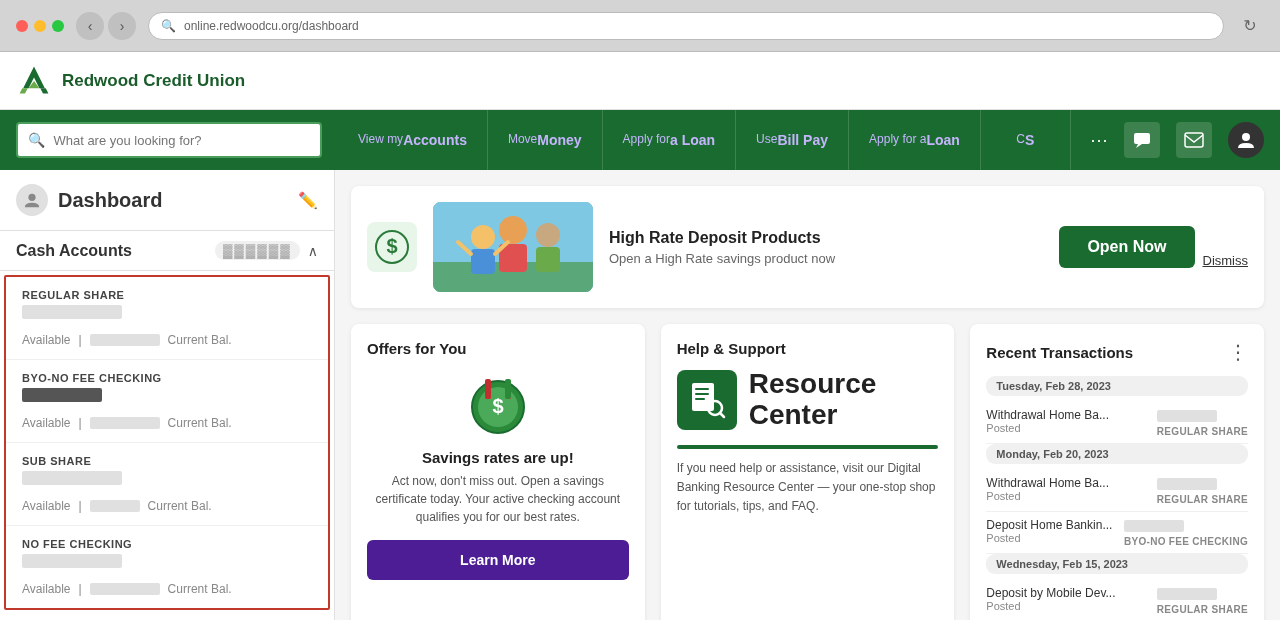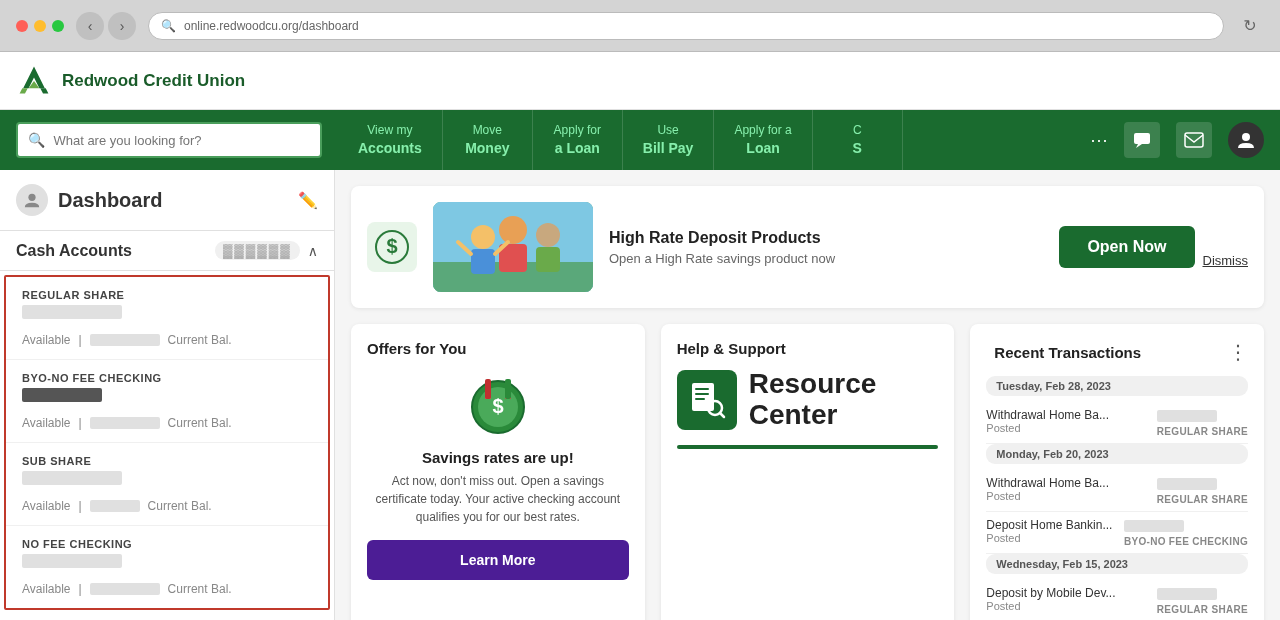--- a/index.html
+++ b/index.html
@@ -34,21 +34,21 @@
     .logo-area { display: flex; align-items: center; gap: 10px; width: 290px; }
     .logo-text { font-size: 17px; font-weight: 600; color: #1a5c2a; }
 
     
     .navbar { background: #1a6b2f; height: 60px; display: flex; align-items: stretch; }
     .search-area { padding: 0 16px; display: flex; align-items: center; width: 338px; }
     .search-box { background: white; border: 2px solid #4a9e5c; border-radius: 4px; display: flex; align-items: center; padding: 0 10px; width: 100%; height: 36px; }
     .search-box input { border: none; outline: none; font-size: 13px; color: #333; width: 100%; background: transparent; }
     .search-box-icon { color: #2a7a3a; font-size: 14px; margin-right: 8px; }
     .nav-items { display: flex; align-items: stretch; flex: 1; }
-    .nav-item { display: flex; flex-direction: column; align-items: center; justify-content: center; padding: 0 20px; color: #86efac; font-size: 13px; cursor: pointer; border-right: 1px solid rgba(255,255,255,0.15); text-align: center; line-height: 1.3; min-width: 90px; }
+    .nav-item { display: flex; align-items: center; justify-content: center; padding: 0 20px; color: #c4b5fd; font-size: 13px; cursor: pointer; border-right: 1px solid rgba(255,255,255,0.15); text-align: center; line-height: 1.3; min-width: 90px; }
     .nav-item .nav-label-top { font-weight: 300; font-size: 12px; }
     .nav-item .nav-label-bottom { font-weight: 700; font-size: 14px; }
     .nav-actions { display: flex; align-items: center; padding: 0 16px; gap: 16px; }
     .nav-more { color: white; font-size: 18px; cursor: pointer; }
     .nav-icon-btn { width: 36px; height: 36px; background: rgba(255,255,255,0.15); border-radius: 4px; display: flex; align-items: center; justify-content: center; cursor: pointer; color: white; font-size: 16px; }
     .nav-avatar { width: 36px; height: 36px; background: #333; border-radius: 50%; display: flex; align-items: center; justify-content: center; color: white; font-size: 18px; cursor: pointer; }
 
     
     .main-layout { display: flex; flex: 1; overflow: hidden; }
 
@@ -109,21 +109,21 @@
     
     .help-content { }
     .resource-center-box { display: flex; gap: 12px; align-items: center; margin-bottom: 14px; }
     .resource-icon { width: 60px; height: 60px; background: #1a6b2f; border-radius: 8px; display: flex; align-items: center; justify-content: center; font-size: 28px; flex-shrink: 0; }
     .resource-center-text { font-size: 28px; font-weight: 800; color: #222; line-height: 1.1; }
     .green-bar { height: 4px; background: #1a6b2f; border-radius: 2px; margin-bottom: 10px; }
     .help-desc { font-size: 12px; color: #555; line-height: 1.6; }
 
     
     .transactions-header { display: flex; align-items: center; justify-content: space-between; margin-bottom: 12px; }
-    .transactions-title { font-size: 15px; font-weight: 700; color: #222; margin-left: 8px; }
+    .transactions-title { font-size: 15px; font-weight: 700; color: #222; }
     .transactions-menu { font-size: 20px; color: #555; cursor: pointer; }
     .txn-date-header { background: #f0f0f0; padding: 4px 10px; font-size: 11px; font-weight: 600; color: #555; border-radius: 9px; margin-bottom: 6px; }
     .txn-item { display: flex; justify-content: space-between; align-items: flex-start; padding: 6px 0; border-bottom: 1px solid #f0f0f0; }
     .txn-item:last-child { border-bottom: none; }
     .txn-name { font-size: 12px; font-weight: 500; color: #333; }
     .txn-status { font-size: 11px; color: #888; }
     .txn-account { font-size: 10px; color: #888; font-weight: 600; letter-spacing: 0.3px; text-align: right; }
     .txn-amount-redacted { background: #e0e0e0; width: 60px; height: 12px; border-radius: 2px; display: inline-block; }
 
     
@@ -370,20 +370,21 @@
                   <rect x="8" y="8" width="14" height="2" rx="1" fill="#1a6b2f"></rect>
                   <rect x="8" y="13" width="14" height="2" rx="1" fill="#1a6b2f"></rect>
                   <rect x="8" y="18" width="10" height="2" rx="1" fill="#1a6b2f"></rect>
                   <circle cx="28" cy="28" r="7" fill="none" stroke="white" stroke-width="2.5"></circle>
                   <line x1="33" y1="33" x2="37" y2="37" stroke="white" stroke-width="2.5" stroke-linecap="round"></line>
                 </svg>
               </div>
               <div class="resource-center-text">Resource<br>Center</div>
             </div>
             <div class="green-bar"></div>
+            <div class="help-desc">If you need help or assistance, visit our Digital Banking Resource Center — your one-stop shop for tutorials, tips, and FAQ.</div>
           </div>
         </div>
 
         <div class="card">
           <div class="transactions-header">
             <span class="transactions-title">Recent Transactions</span>
             <span class="transactions-menu">⋮</span>
           </div>
 
           <div class="txn-date-header">Tuesday, Feb 28, 2023</div>

